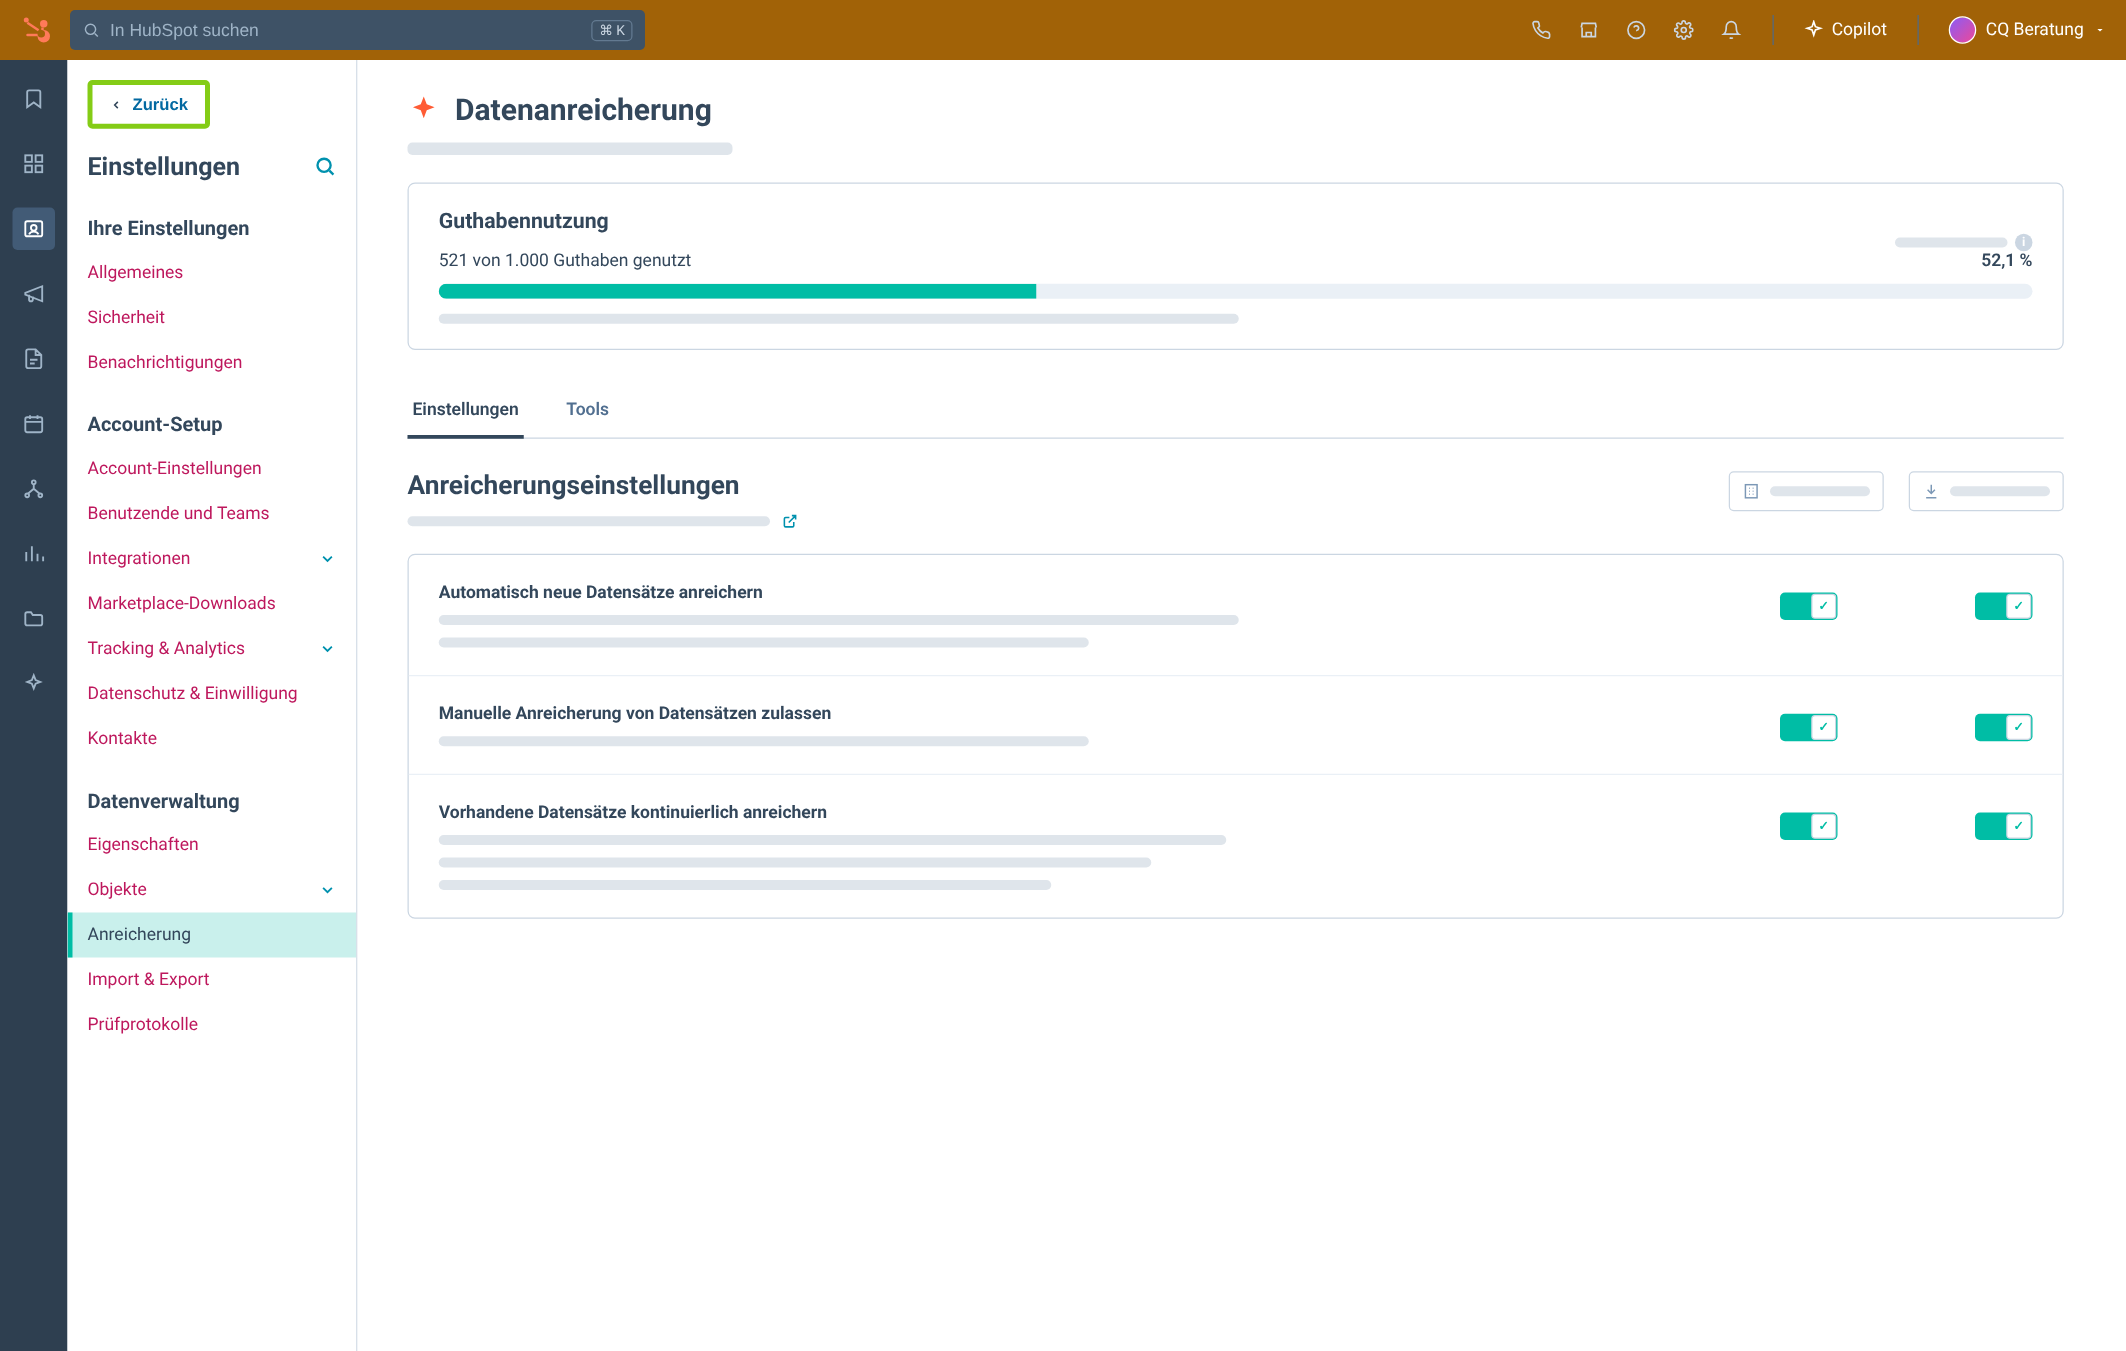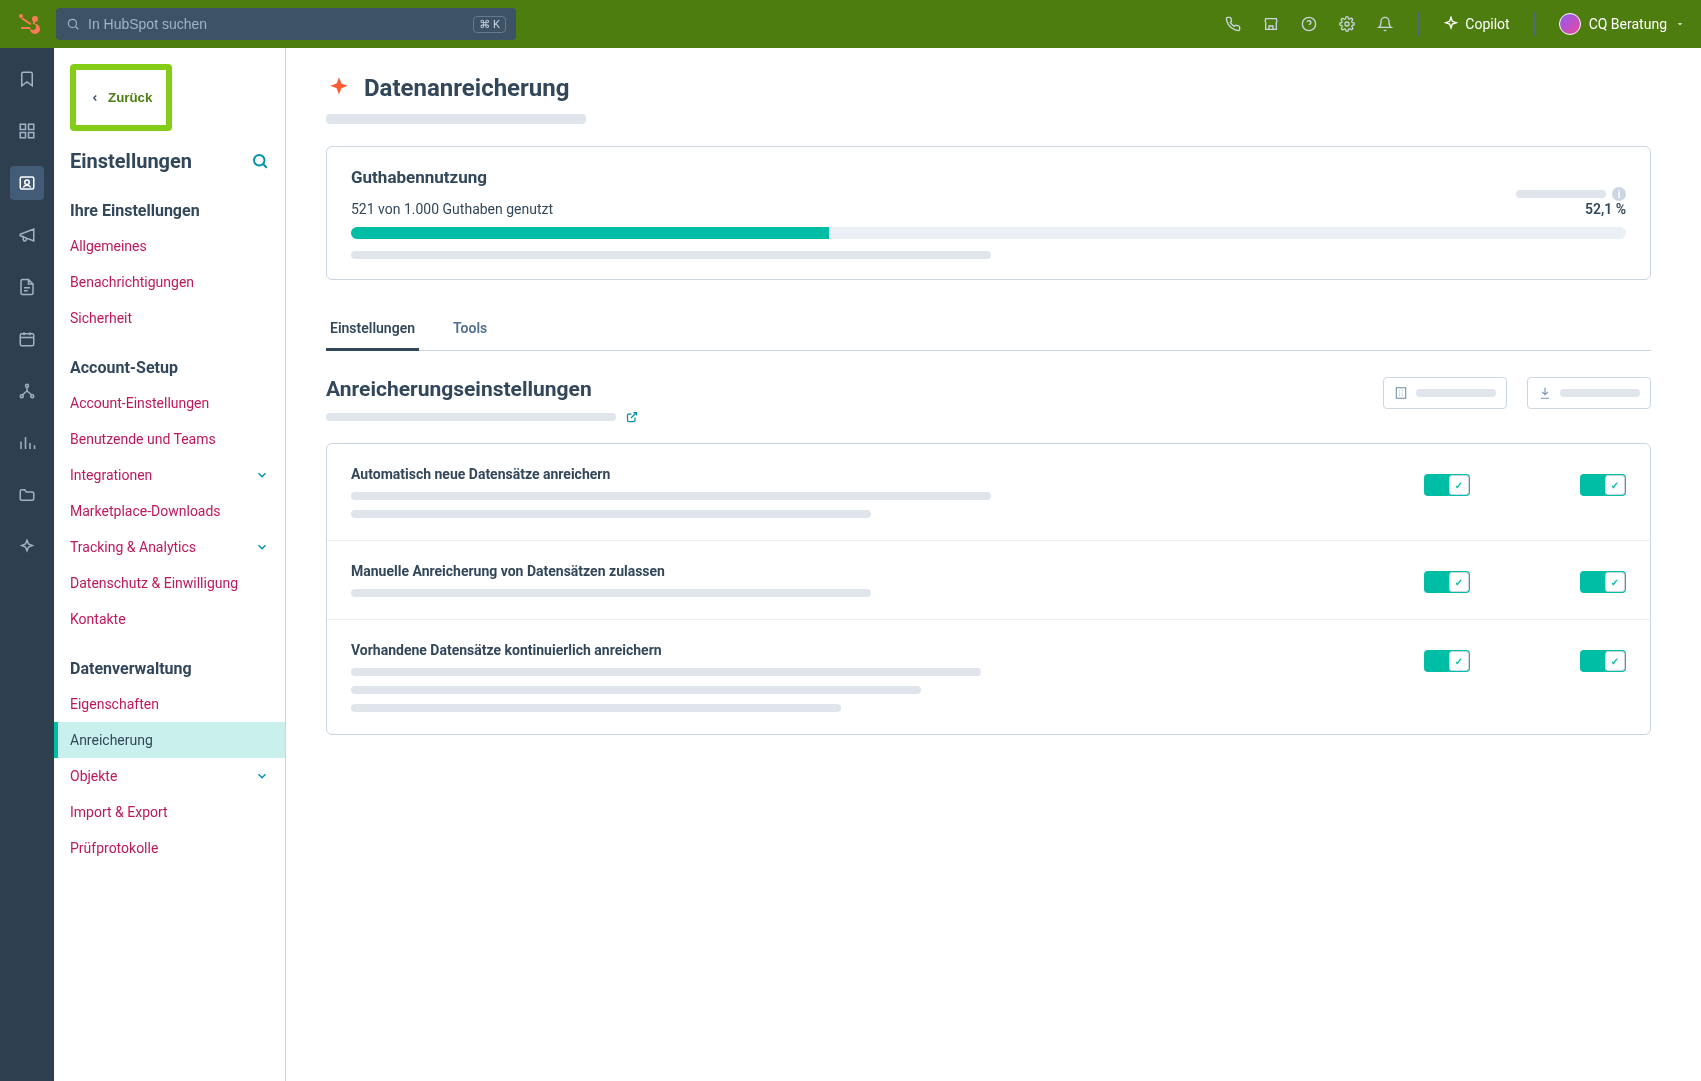--- a/index.html
+++ b/index.html
@@ -4,21 +4,21 @@
 <style>
   * { box-sizing: border-box; margin: 0; padding: 0; }
   body {
     font-family: -apple-system, BlinkMacSystemFont, "Segoe UI", Roboto, Helvetica, Arial, sans-serif;
     background: #f5f8fa;
     color: #33475b;
     font-size: 14px;
   }
   .topbar {
     height: 48px;
-    background: #4d7c0f;
+    background: #a16207;
     display: flex;
     align-items: center;
     padding: 0 16px;
     gap: 12px;
   }
   .logo {
     width: 28px; height: 28px;
     color: #ff7a59;
     display: flex; align-items: center; justify-content: center;
   }
@@ -79,28 +79,28 @@
 
   .settings-sidebar {
     width: 232px;
     background: #fff;
     border-right: 1px solid #cbd6e2;
     overflow-y: auto;
     padding: 16px 0 24px 0;
   }
   .back-btn {
     margin: 0 16px 18px 16px;
-    border: 6px solid #84cc16;
+    border: 4px solid #84cc16;
     border-radius: 4px;
-    padding: 20px 14px;
+    padding: 8px 14px;
     display: inline-flex;
     align-items: center;
     gap: 8px;
     font-weight: 600;
-    color: #4d7c0f;
+    color: #0369a1;
     cursor: pointer;
     background: #fff;
   }
   .sidebar-head {
     display: flex;
     align-items: center;
     justify-content: space-between;
     padding: 0 16px 10px 16px;
   }
   .sidebar-head h2 { font-size: 20px; font-weight: 700; color: #33475b; }
@@ -394,24 +394,24 @@
           </svg>
       </span>
     </div>
 
     <div class="side-section">
       <h3>Ihre Einstellungen</h3>
       <div class="side-item">
           <span>Allgemeines</span>
         </div>
       <div class="side-item">
+          <span>Sicherheit</span>
+        </div>
+      <div class="side-item">
           <span>Benachrichtigungen</span>
-        </div>
-      <div class="side-item">
-          <span>Sicherheit</span>
         </div>
     </div>
 
     <div class="side-section">
       <h3>Account-Setup</h3>
       <div class="side-item">
           <span>Account-Einstellungen</span>
         </div>
       <div class="side-item">
           <span>Benutzende und Teams</span>
@@ -441,30 +441,30 @@
       <div class="side-item">
           <span>Kontakte</span>
         </div>
     </div>
 
     <div class="side-section">
       <h3>Datenverwaltung</h3>
       <div class="side-item">
           <span>Eigenschaften</span>
         </div>
-      <div class="side-item active">
-          <span>Anreicherung</span>
-        </div>
       <div class="side-item">
           <span>Objekte</span>
           <span class="chev">
             <svg width="14" height="14" viewBox="0 0 24 24" fill="none" stroke="currentColor" stroke-width="2.5">
               <path d="M6 9l6 6 6-6"></path>
             </svg>
           </span>
+        </div>
+      <div class="side-item active">
+          <span>Anreicherung</span>
         </div>
       <div class="side-item">
           <span>Import &amp; Export</span>
         </div>
       <div class="side-item">
           <span>Prüfprotokolle</span>
         </div>
     </div>
   </div>
 

